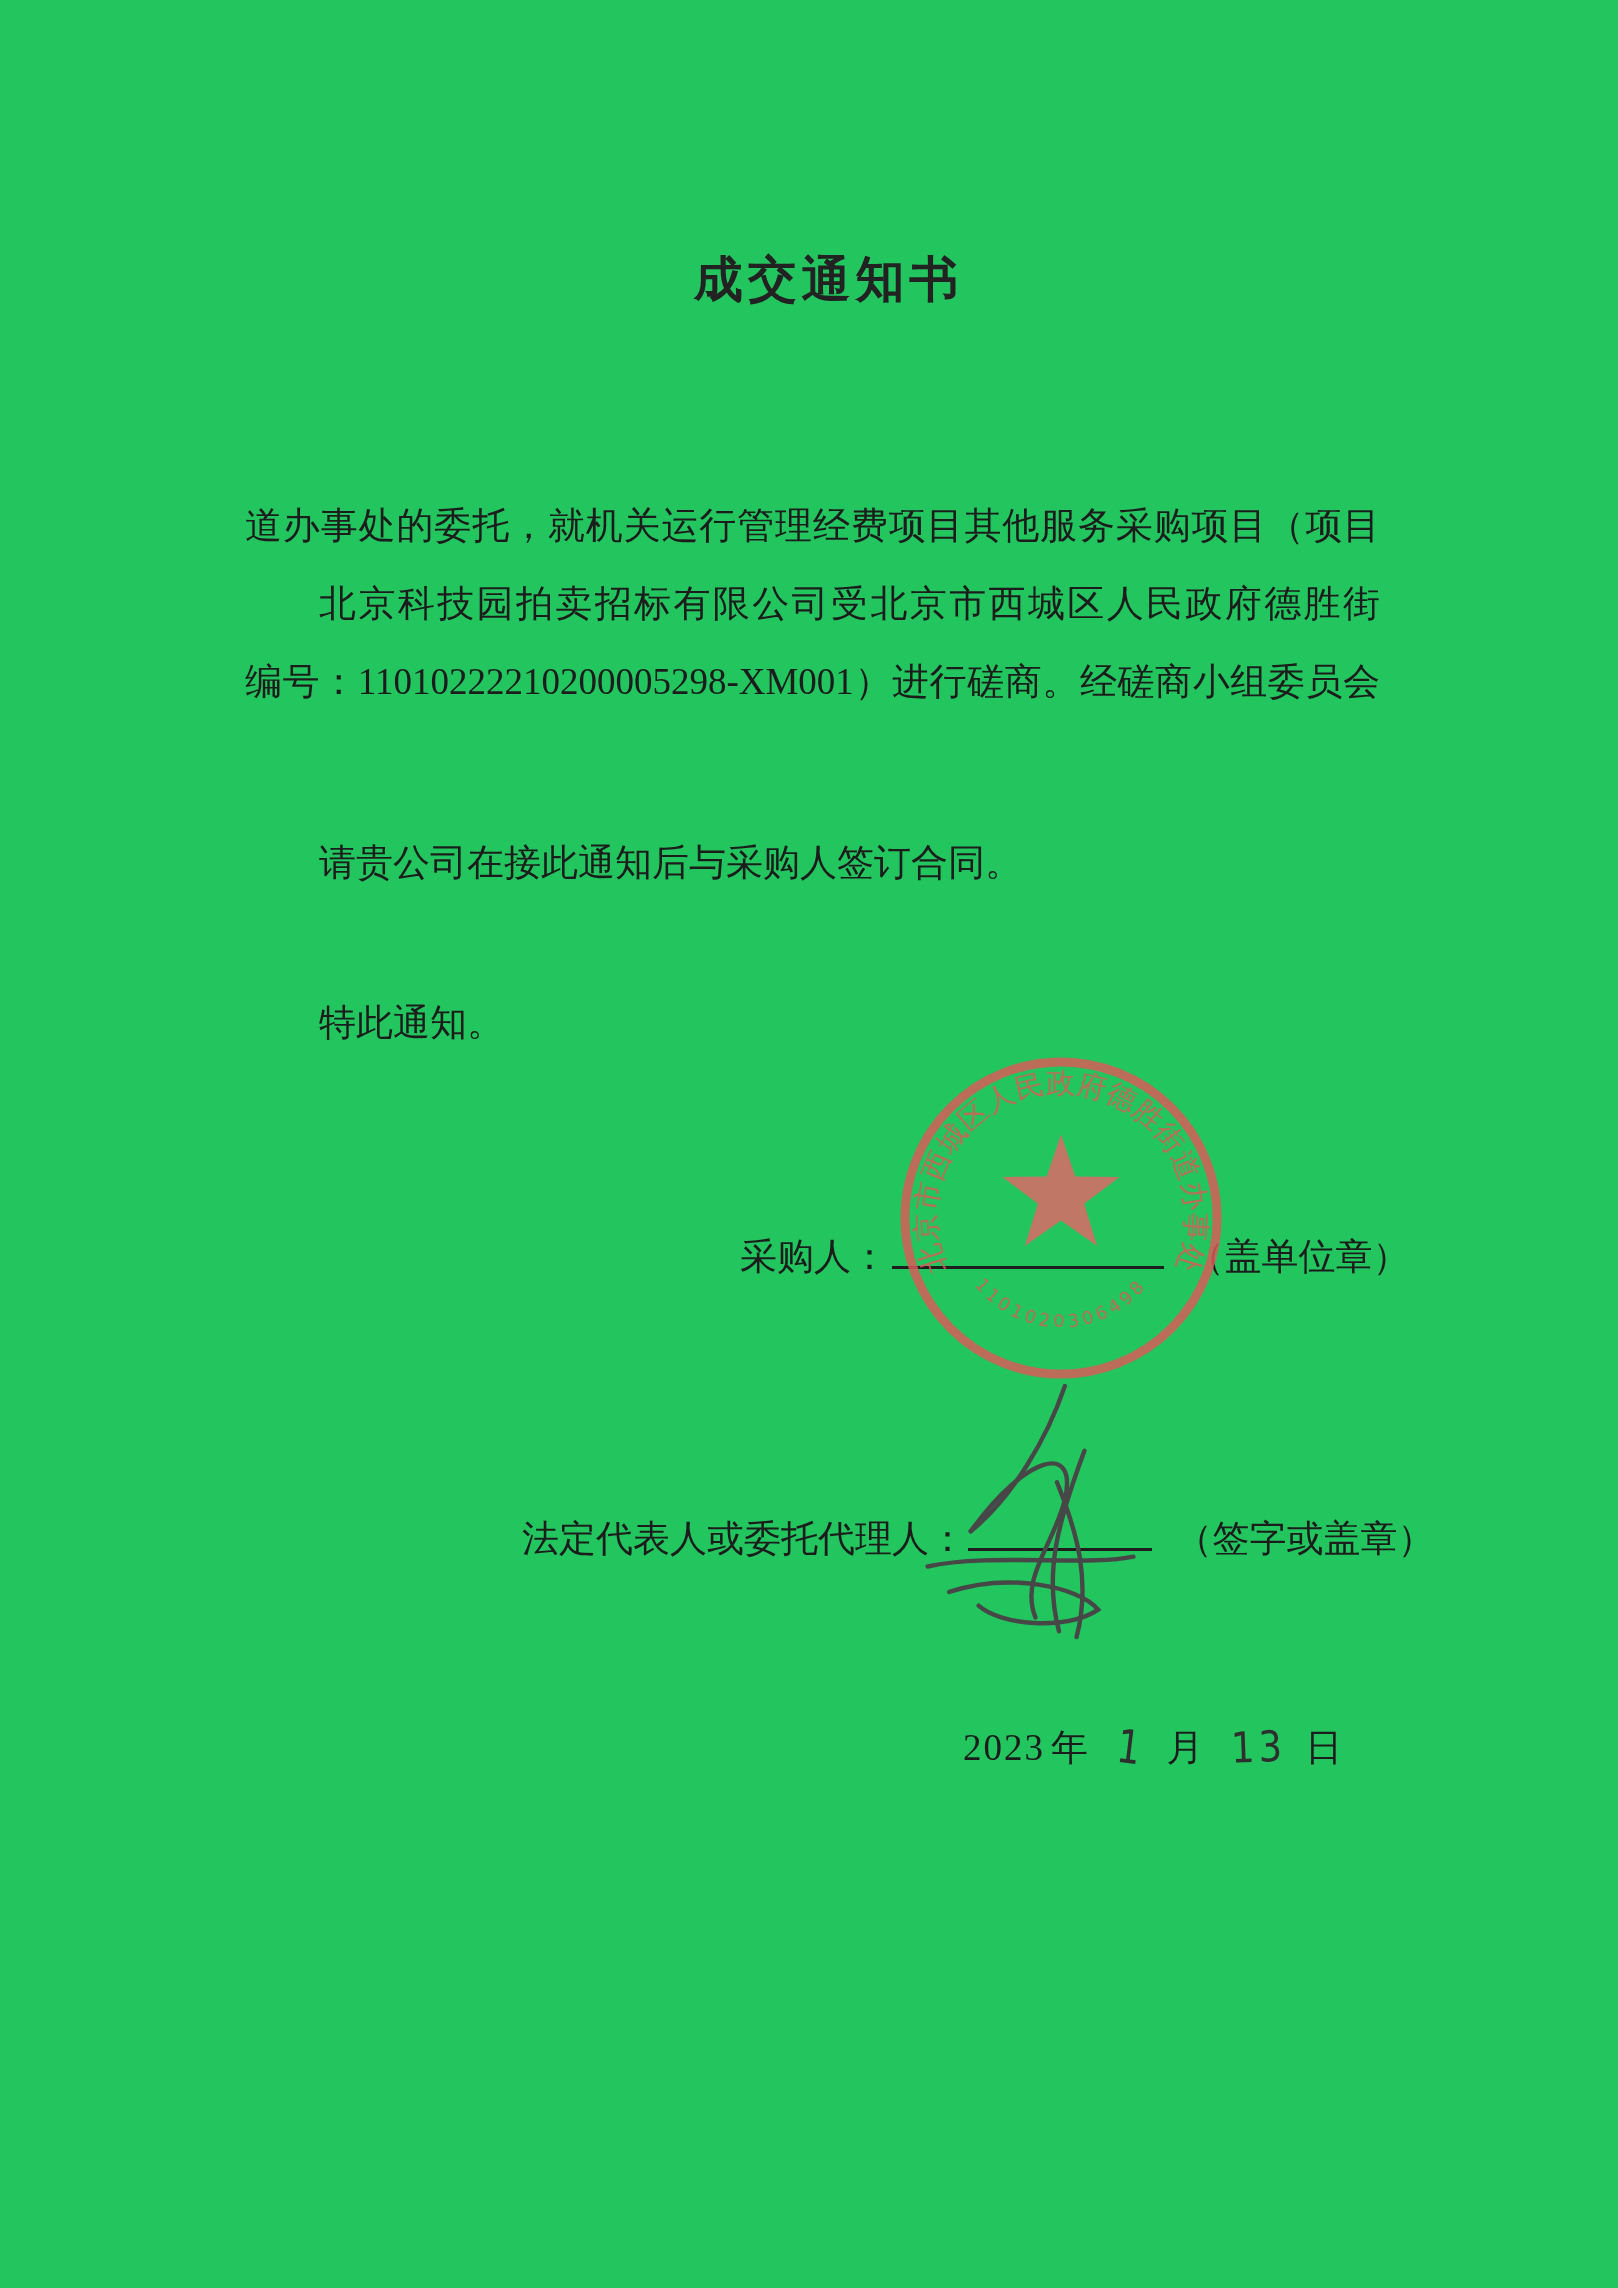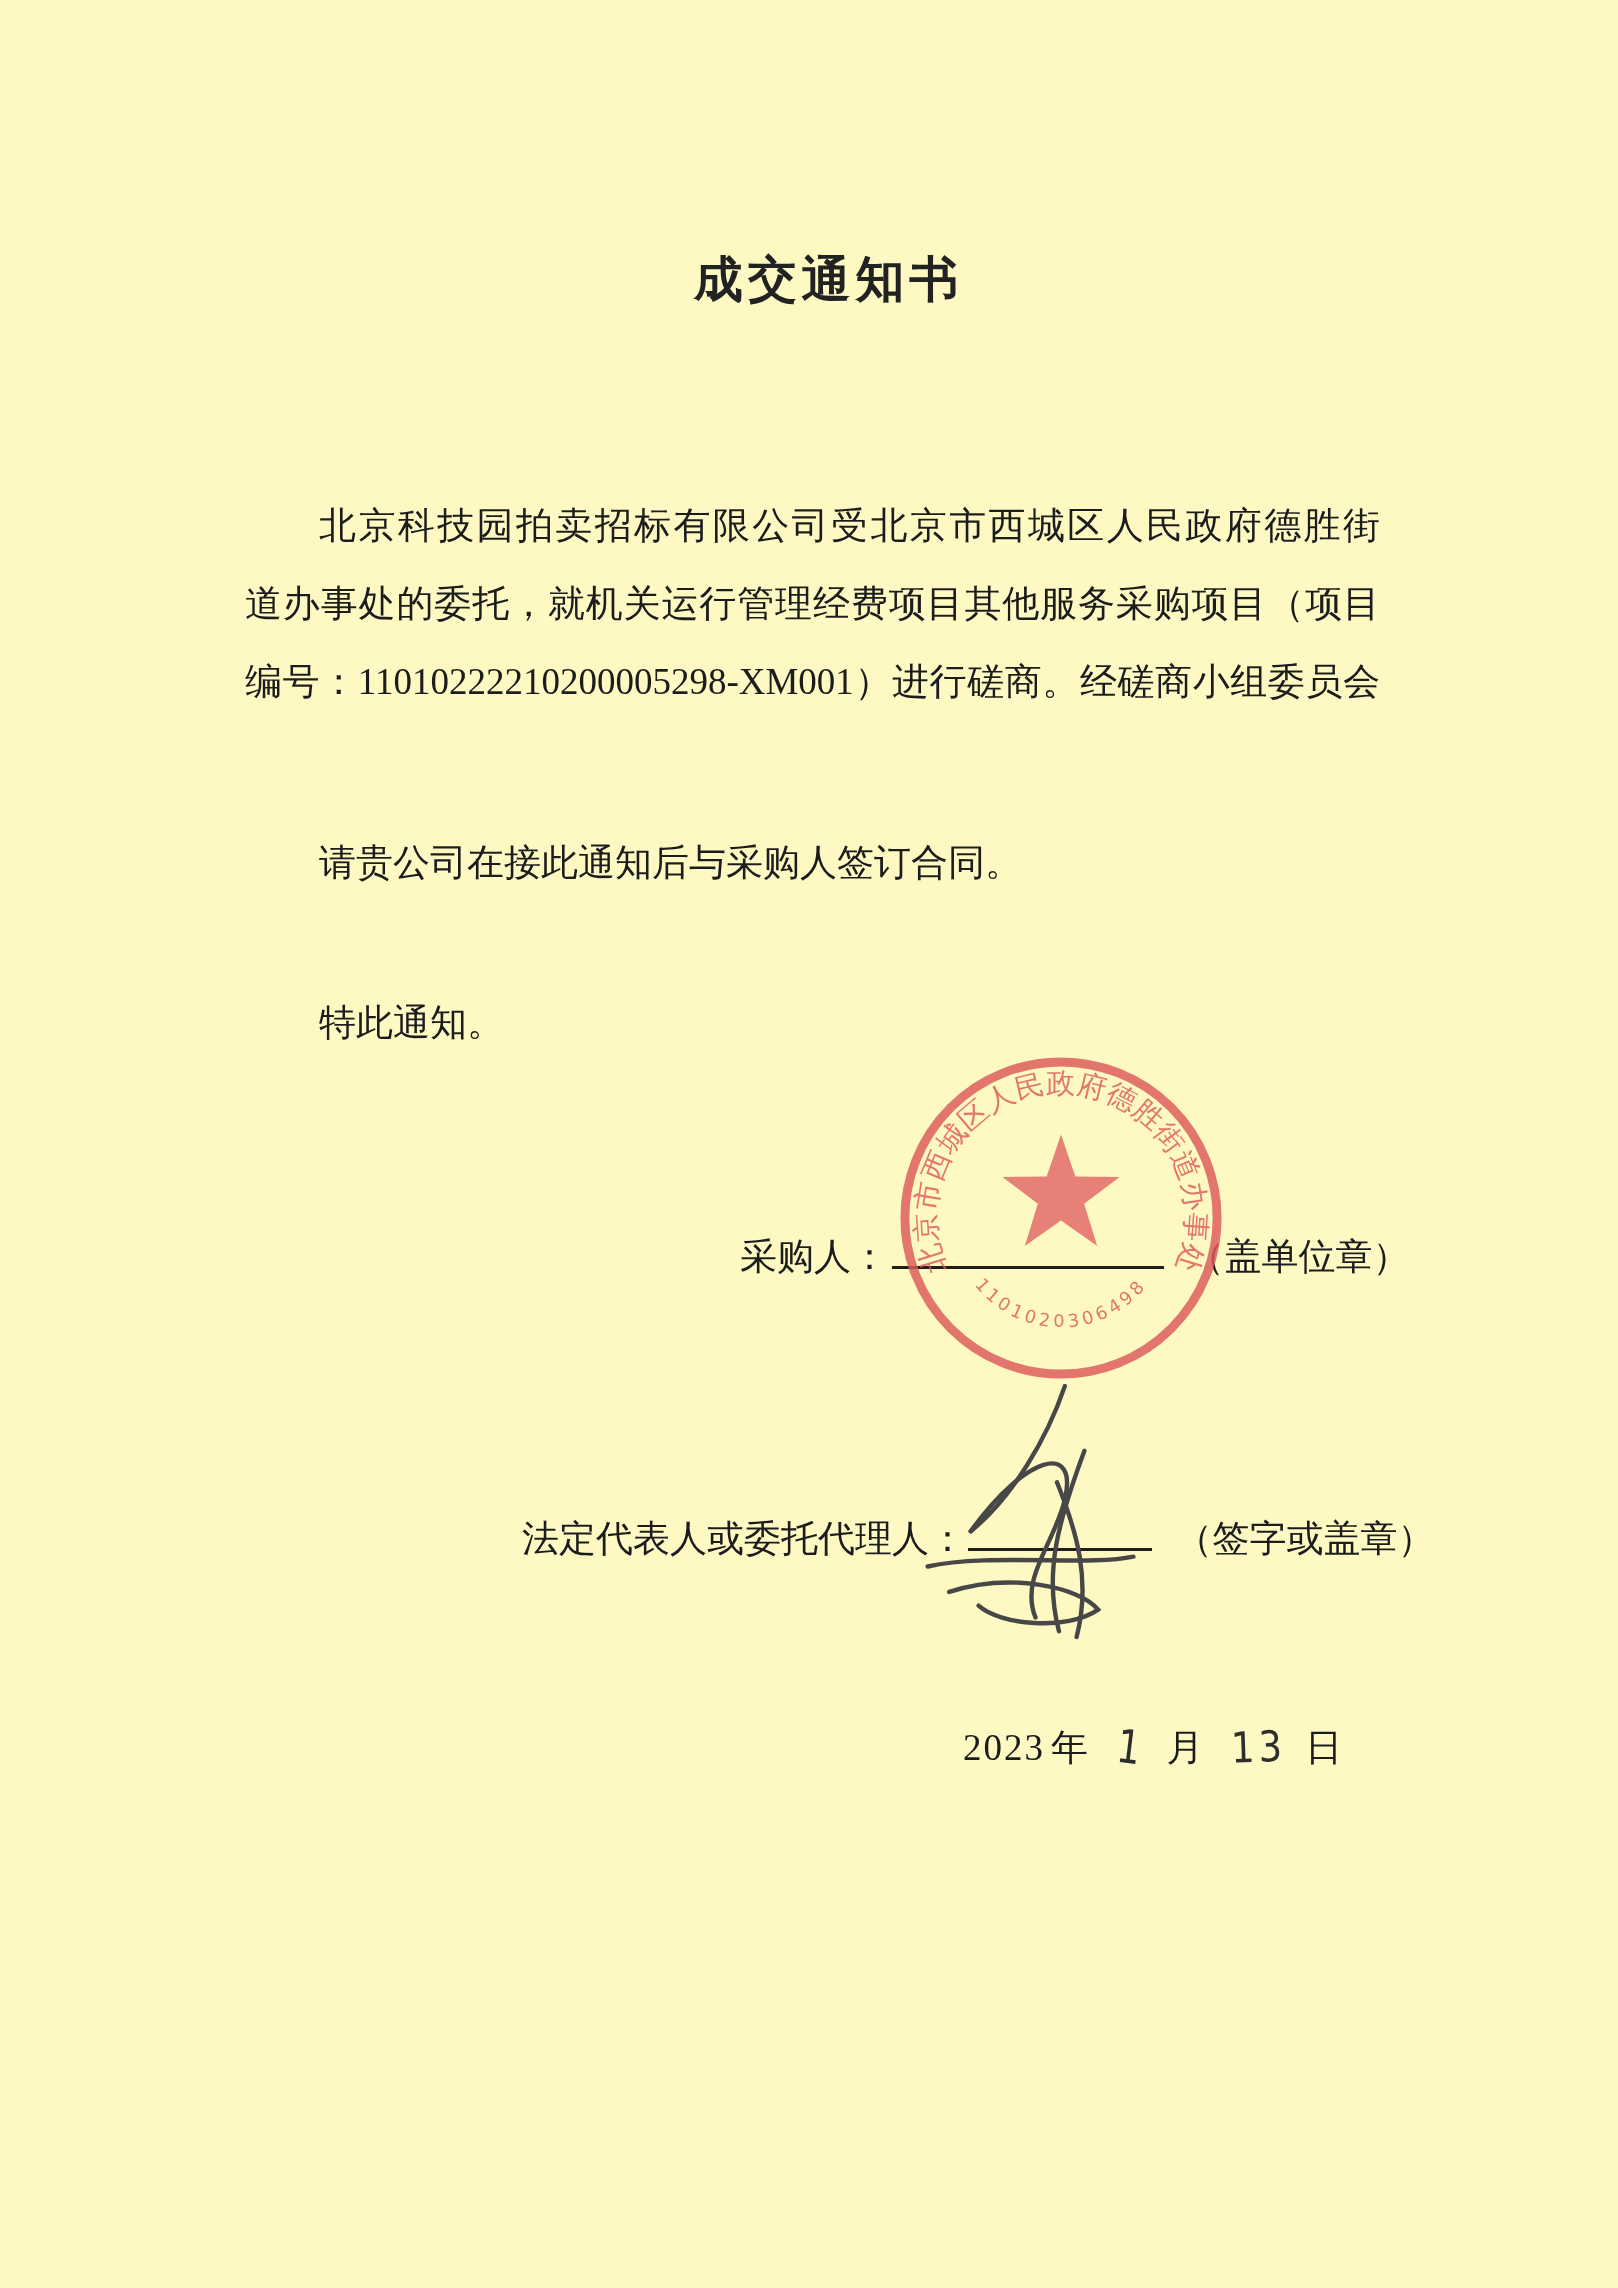--- a/index.html
+++ b/index.html
@@ -1,20 +1,20 @@
 <!DOCTYPE html>
 <html><head>
 <meta charset="utf-8">
 <style>
   html,body{margin:0;padding:0;background:#e8e8e8;}
   .page{
     position:relative;
     width:1618px;height:2289px;
     margin:0 auto;
-    background:#fef9c3;
+    background:#22c55e;
     font-family:"Liberation Serif","DejaVu Serif",serif;
     color:#1c1c1c;
     overflow:hidden;
   }
   .title{
     position:absolute;top:247px;left:0;width:1618px;
     padding-left:39px;box-sizing:border-box;
     text-align:center;
     font-size:49px;font-weight:900;letter-spacing:4.9px;
     color:#222;
@@ -83,22 +83,22 @@
 </style>
 </head>
 <body>
 
 <div class="page">
 
   <div class="title">成交通知书</div>
 
 
   <div class="body-para">
+    <div class="jline">道办事处的委托，就机关运行管理经费项目其他服务采购项目（项目</div>
     <div class="jline iline">北京科技园拍卖招标有限公司受北京市西城区人民政府德胜街</div>
-    <div class="jline">道办事处的委托，就机关运行管理经费项目其他服务采购项目（项目</div>
     <div class="jline">编号：11010222210200005298-XM001）进行磋商。经磋商小组委员会</div>
   </div>
 
   <div class="para2">请贵公司在接此通知后与采购人签订合同。</div>
 
   <div class="closing">特此通知。</div>
 
   <div class="sign-row purchaser-row">
     <span>采购人：</span><span class="uline uline-purchaser"></span><span class="note">（盖单位章）</span>
   </div>

